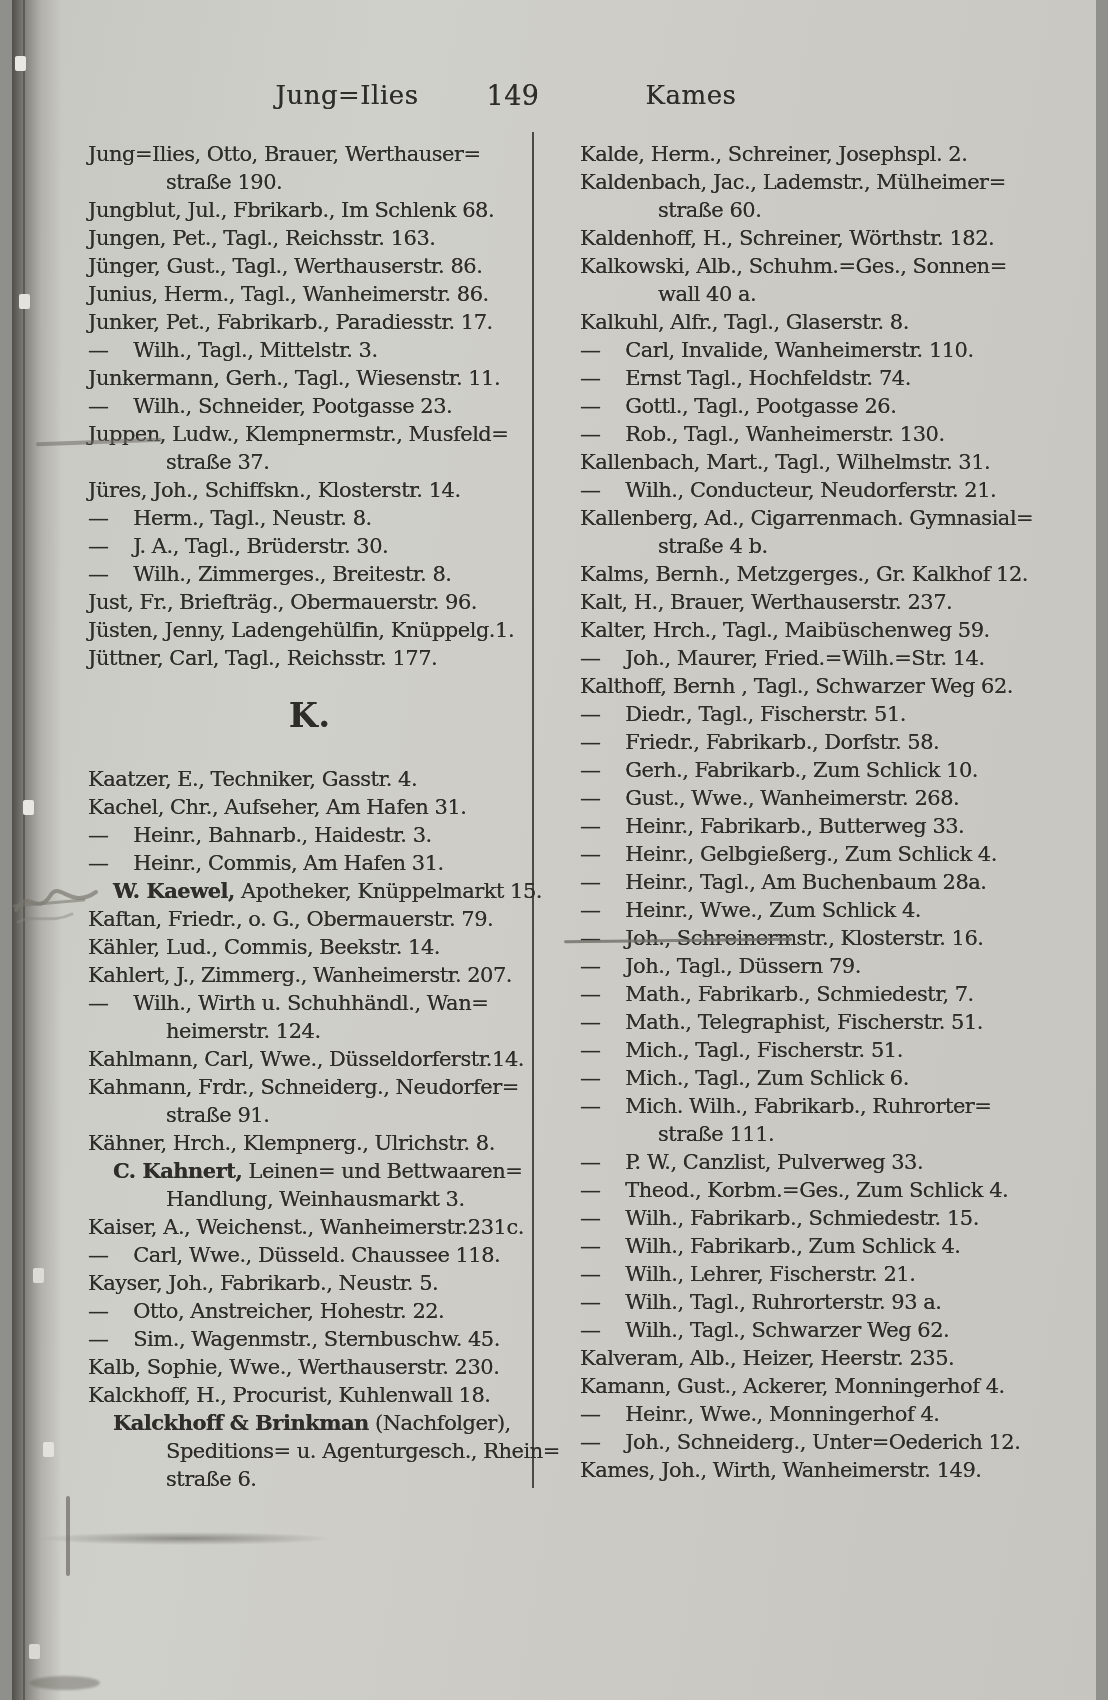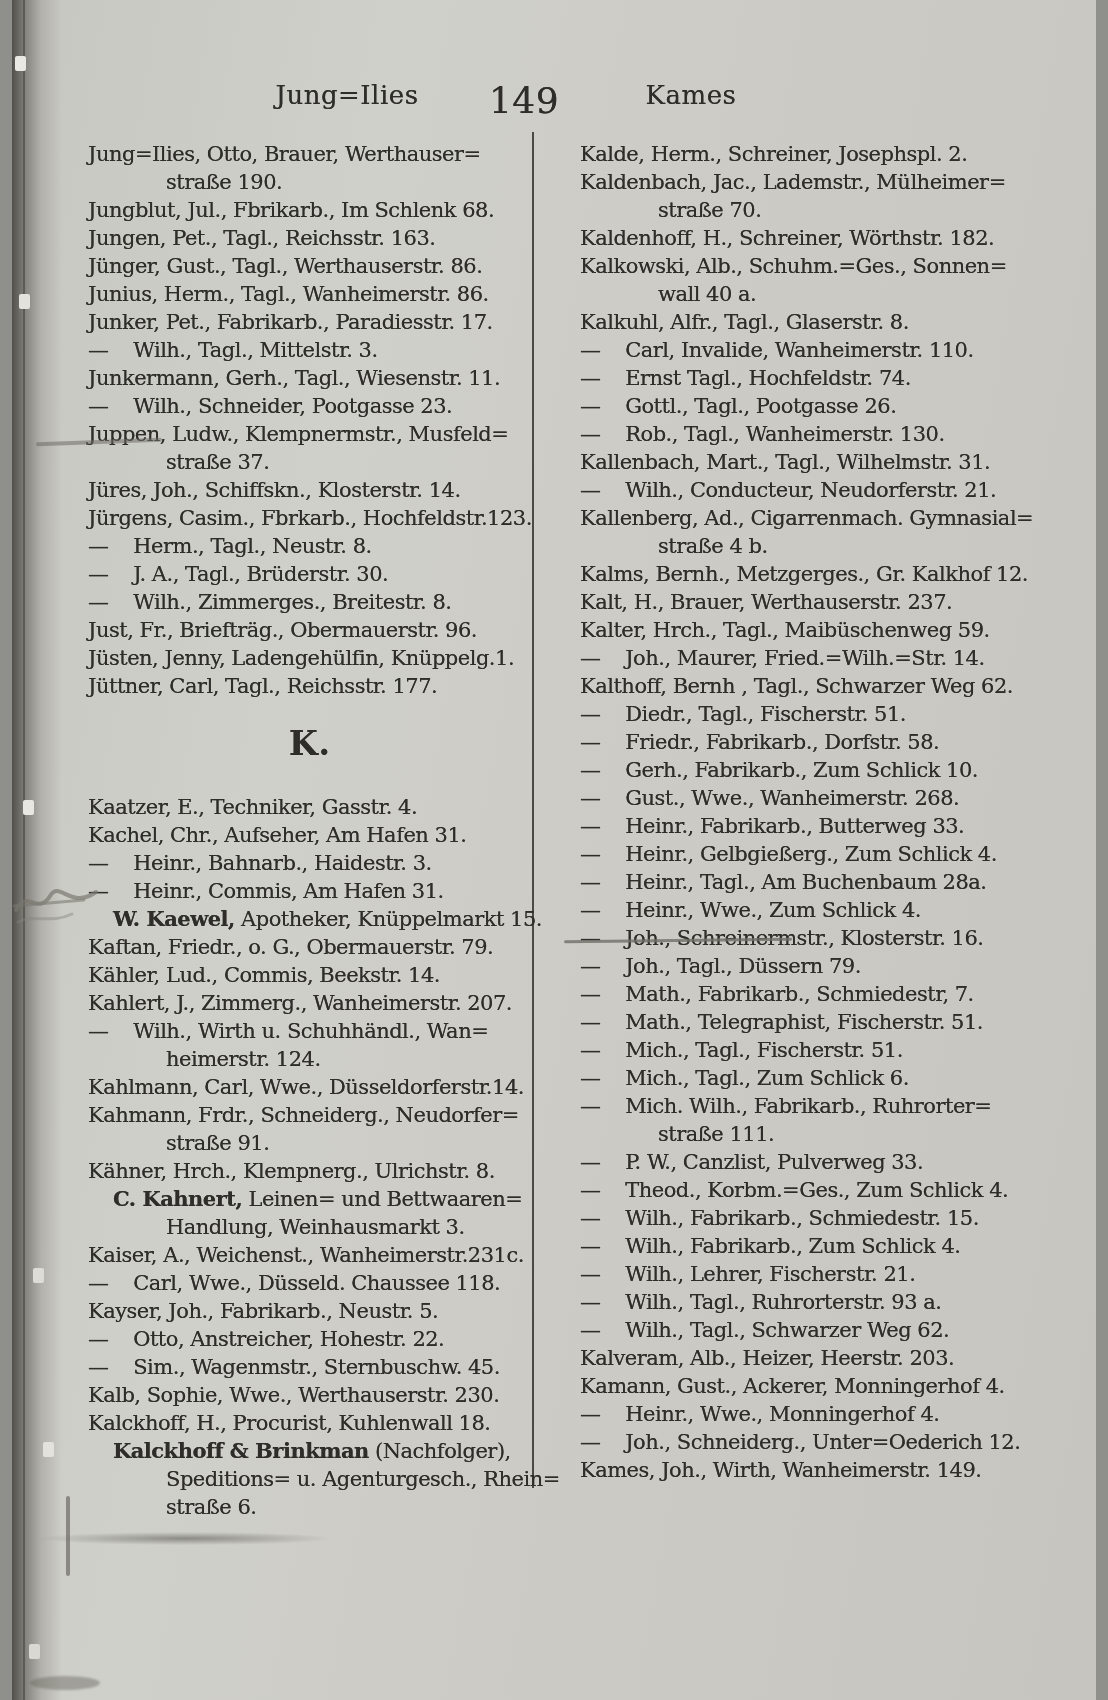--- a/index.html
+++ b/index.html
@@ -30,21 +30,21 @@
     position:absolute; left:18px; top:1676px; width:70px; height:14px;
     background:#68675f; border-radius:50%; opacity:.45; filter:blur(1px);
   }
 
   .header-word {
     position:absolute; top:80px; transform:translateX(-50%);
     font-size:26px; letter-spacing:.5px; white-space:pre;
     text-shadow:0 0 .4px rgba(40,40,36,.8);
   }
   .hdr-left  { left:335px; }
-  .hdr-num   { left:512px; font-size:36px; }
+  .hdr-num   { left:501px; font-size:27px; }
   .hdr-right { left:679px; }
 
   .divider {
     position:absolute; left:520px; top:132px; width:2px; height:1356px;
     background:#34332e; opacity:.85;
   }
 
   .column { position:absolute; top:140px; }
   .col-left  { left:76px;  width:444px; }
   .col-right { left:568px; width:515px; }
@@ -131,23 +131,20 @@
         <div class="line">—    Wilh., Schneider, Pootgasse 23.</div>
       </div>
       <div class="entry">
         <div class="line">Juppen, Ludw., Klempnermstr., Musfeld=</div>
         <div class="line cont">straße 37.</div>
       </div>
       <div class="entry">
         <div class="line">Jüres, Joh., Schiffskn., Klosterstr. 14.</div>
       </div>
       <div class="entry">
-        <div class="line">Jürgens, Casim., Fbrkarb., Hochfeldstr.123.</div>
-      </div>
-      <div class="entry">
         <div class="line">—    Herm., Tagl., Neustr. 8.</div>
       </div>
       <div class="entry">
         <div class="line">—    J. A., Tagl., Brüderstr. 30.</div>
       </div>
       <div class="entry">
         <div class="line">—    Wilh., Zimmerges., Breitestr. 8.</div>
       </div>
       <div class="entry">
         <div class="line">Just, Fr., Briefträg., Obermauerstr. 96.</div>
@@ -227,21 +224,21 @@
         <div class="line cont">Speditions= u. Agenturgesch., Rhein=</div>
         <div class="line cont">straße 6.</div>
       </div>
     </div>
   <div class="column col-right">
       <div class="entry">
         <div class="line">Kalde, Herm., Schreiner, Josephspl. 2.</div>
       </div>
       <div class="entry">
         <div class="line">Kaldenbach, Jac., Lademstr., Mülheimer=</div>
-        <div class="line cont">straße 70.</div>
+        <div class="line cont">straße 60.</div>
       </div>
       <div class="entry">
         <div class="line">Kaldenhoff, H., Schreiner, Wörthstr. 182.</div>
       </div>
       <div class="entry">
         <div class="line">Kalkowski, Alb., Schuhm.=Ges., Sonnen=</div>
         <div class="line cont">wall 40 a.</div>
       </div>
       <div class="entry">
         <div class="line">Kalkuhl, Alfr., Tagl., Glaserstr. 8.</div>
@@ -344,21 +341,21 @@
       <div class="entry">
         <div class="line">—    Wilh., Lehrer, Fischerstr. 21.</div>
       </div>
       <div class="entry">
         <div class="line">—    Wilh., Tagl., Ruhrorterstr. 93 a.</div>
       </div>
       <div class="entry">
         <div class="line">—    Wilh., Tagl., Schwarzer Weg 62.</div>
       </div>
       <div class="entry">
-        <div class="line">Kalveram, Alb., Heizer, Heerstr. 203.</div>
+        <div class="line">Kalveram, Alb., Heizer, Heerstr. 235.</div>
       </div>
       <div class="entry">
         <div class="line">Kamann, Gust., Ackerer, Monningerhof 4.</div>
       </div>
       <div class="entry">
         <div class="line">—    Heinr., Wwe., Monningerhof 4.</div>
       </div>
       <div class="entry">
         <div class="line">—    Joh., Schneiderg., Unter=Oederich 12.</div>
       </div>

